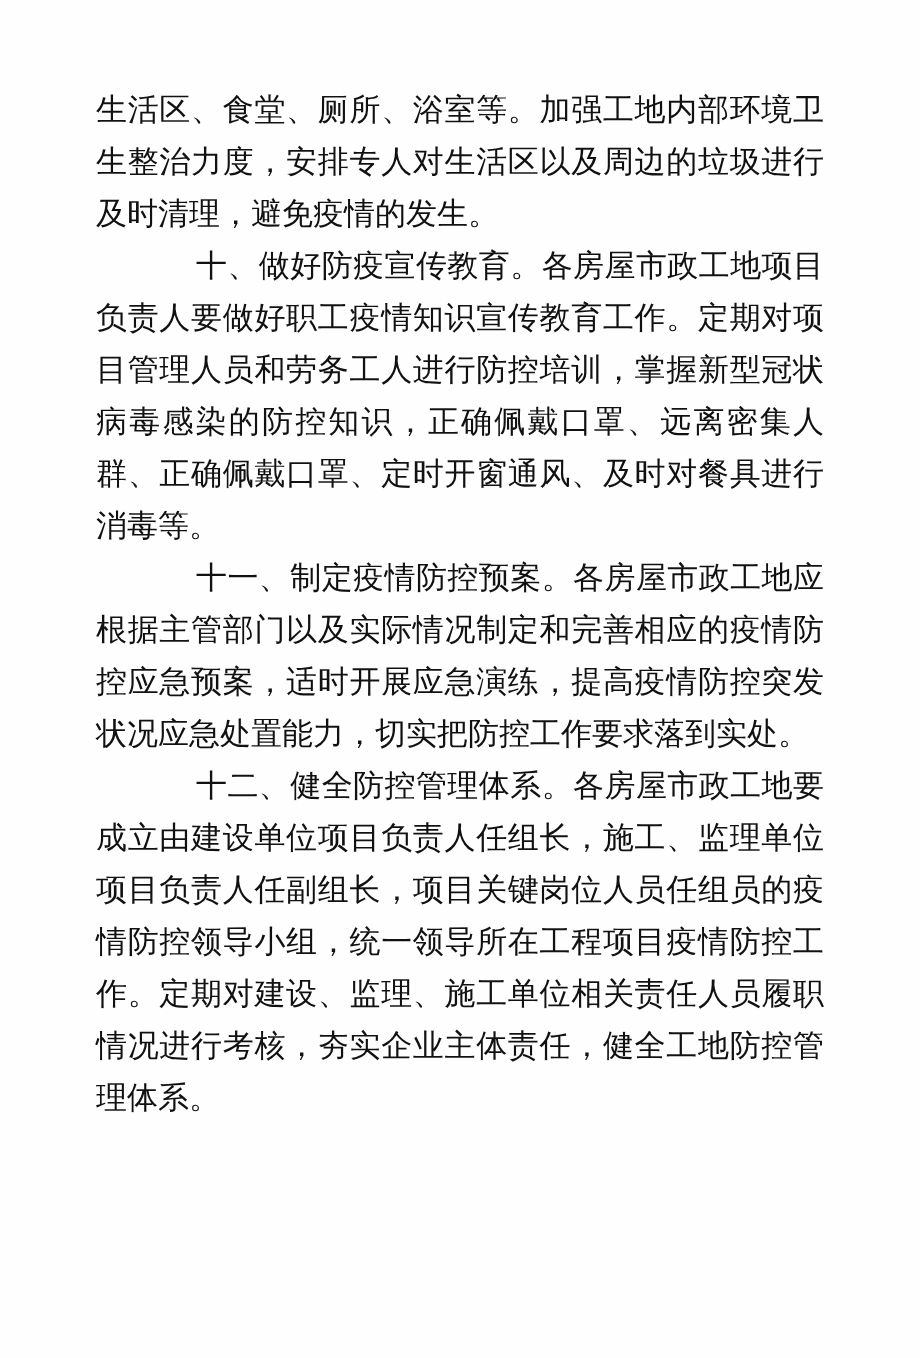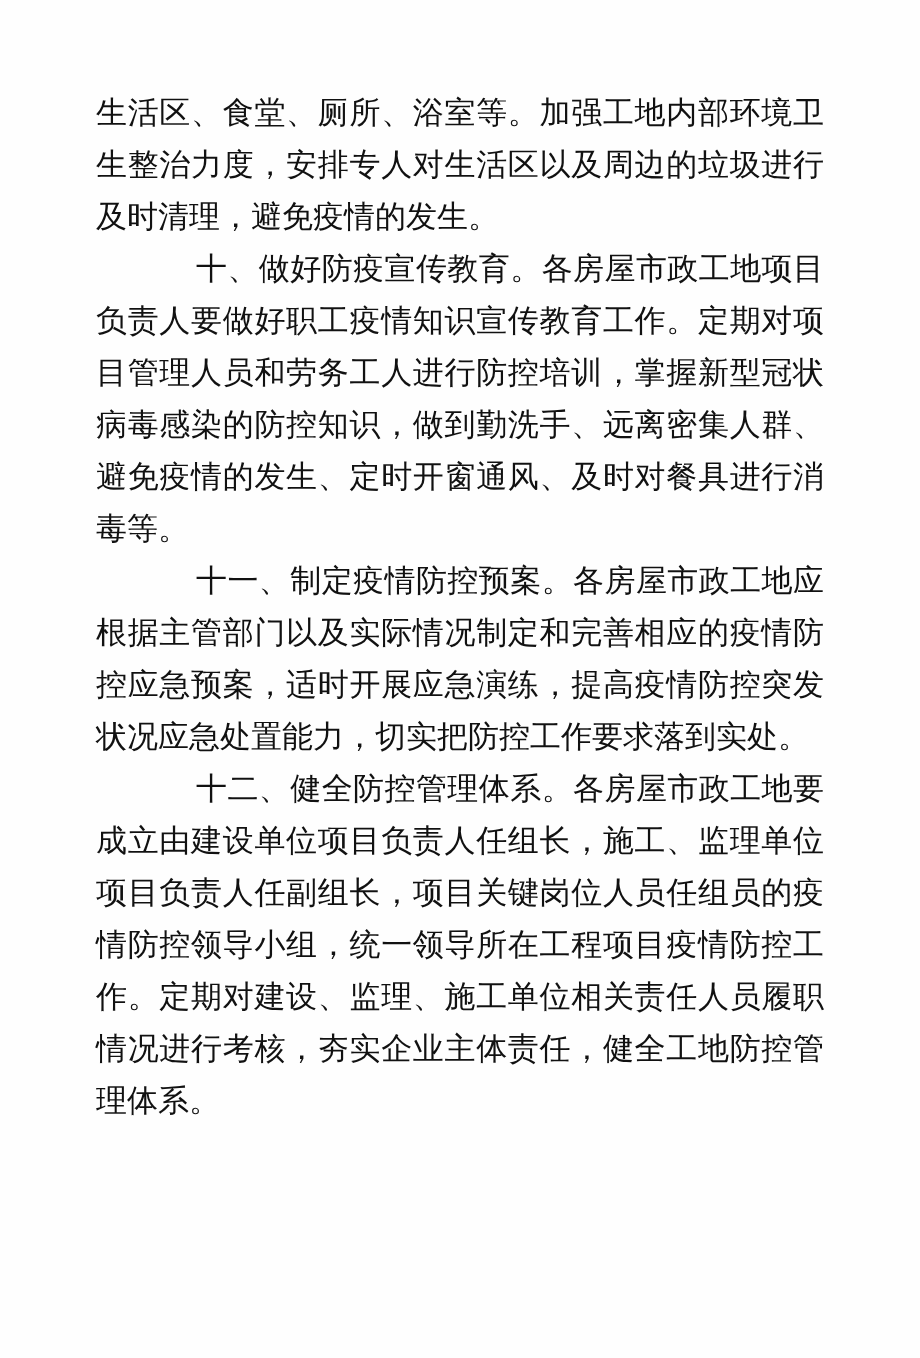--- a/index.html
+++ b/index.html
@@ -13,20 +13,21 @@
     font-family: "DejaVu Serif", "Liberation Serif", serif;
     overflow: hidden;
   }
   .page {
     position: relative;
     width: 920px;
     height: 1358px;
     background: #fefefe;
     box-sizing: border-box;
     padding: 0;
+    font-family: Liberation Mono, monospace;
   }
   .doc-body {
     position: absolute;
     left: 96px;
     top: 86px;
     width: 728px;
   }
   .para {
     margin: 0;
     padding: 0;
@@ -50,20 +51,20 @@
 </style>
 </head>
 <body>
 
 <div class="page">
   <div class="doc-body">
 
     <p class="para">生活区、食堂、厕所、浴室等。加强工地内部环境卫生整治力度，安排专人对生活区以及周边的垃圾进行及时清理，避免疫情的发生。</p>
 
 
-    <p class="para indent">十、做好防疫宣传教育。各房屋市政工地项目负责人要做好职工疫情知识宣传教育工作。定期对项目管理人员和劳务工人进行防控培训，掌握新型冠状病毒感染的防控知识，做到勤洗手、远离密集人群、避免疫情的发生、定时开窗通风、及时对餐具进行消毒等。</p>
+    <p class="para indent">十、做好防疫宣传教育。各房屋市政工地项目负责人要做好职工疫情知识宣传教育工作。定期对项目管理人员和劳务工人进行防控培训，掌握新型冠状病毒感染的防控知识，正确佩戴口罩、远离密集人群、正确佩戴口罩、定时开窗通风、及时对餐具进行消毒等。</p>
 
     <p class="para indent">十一、制定疫情防控预案。各房屋市政工地应根据主管部门以及实际情况制定和完善相应的疫情防控应急预案，适时开展应急演练，提高疫情防控突发状况应急处置能力，切实把防控工作要求落到实处。</p>
 
     <p class="para indent">十二、健全防控管理体系。各房屋市政工地要成立由建设单位项目负责人任组长，施工、监理单位项目负责人任副组长，项目关键岗位人员任组员的疫情防控领导小组，统一领导所在工程项目疫情防控工作。定期对建设、监理、施工单位相关责任人员履职情况进行考核，夯实企业主体责任，健全工地防控管理体系。</p>
 
   </div>
 </div>
 
 </body></html>

